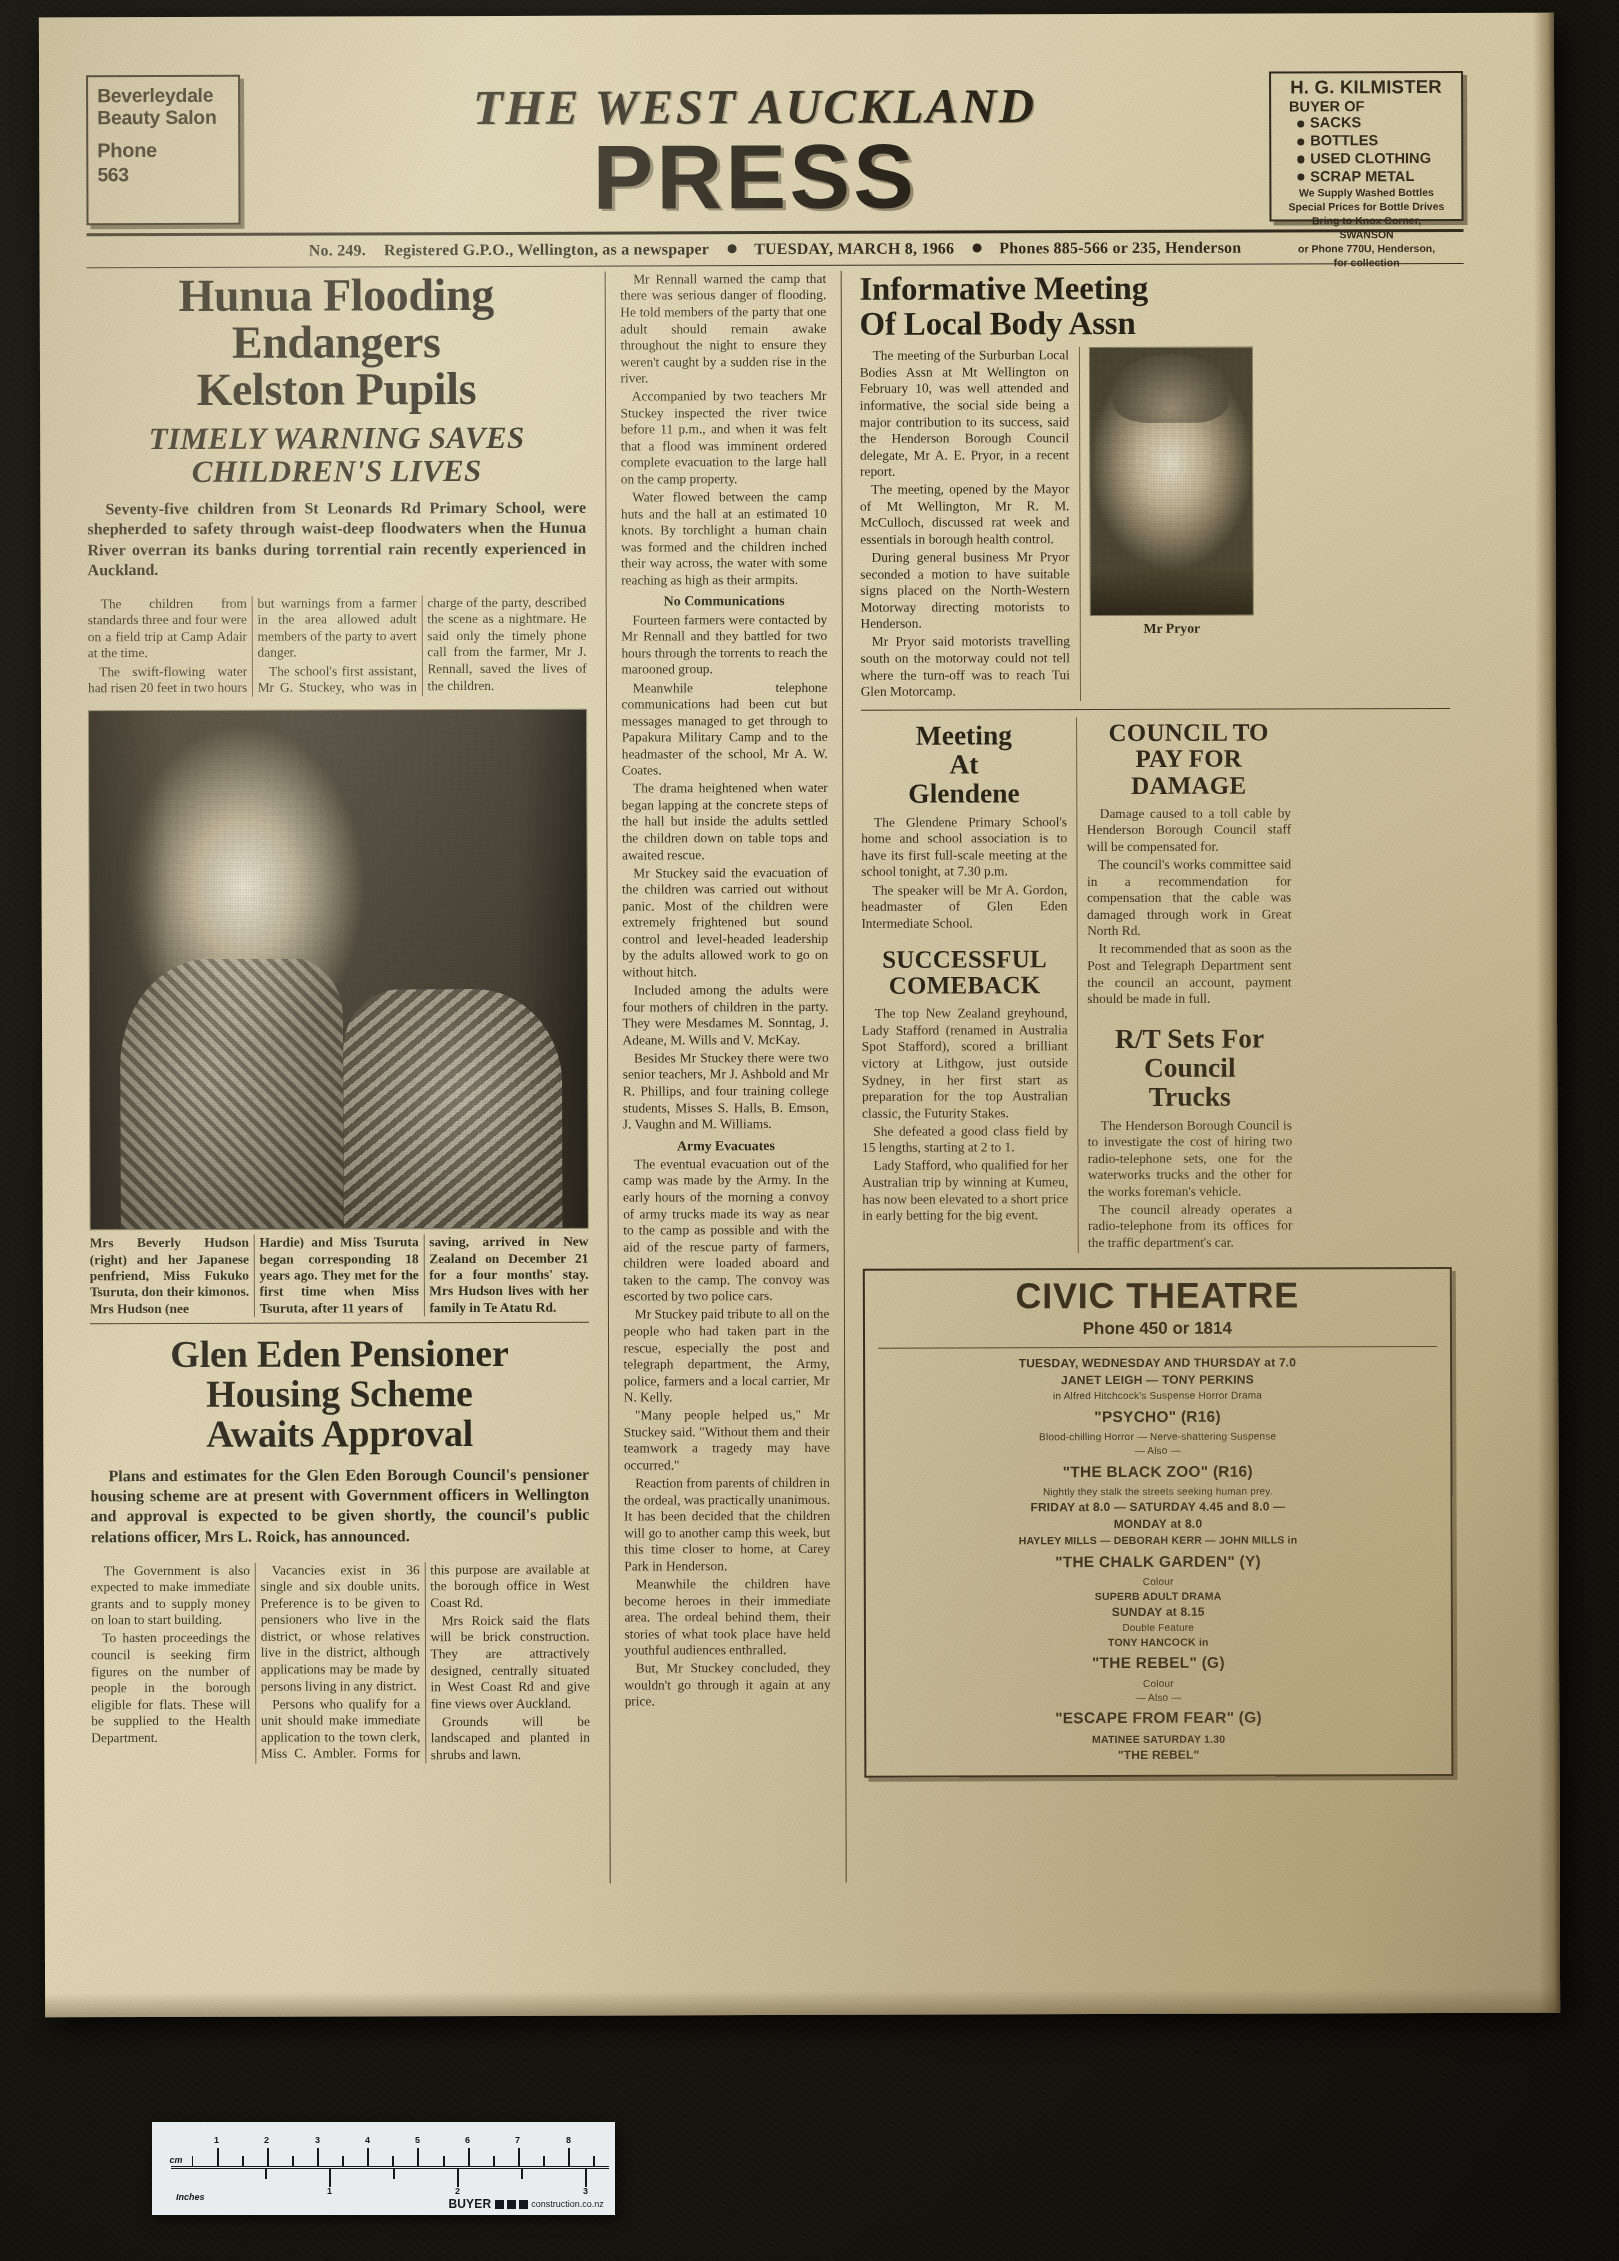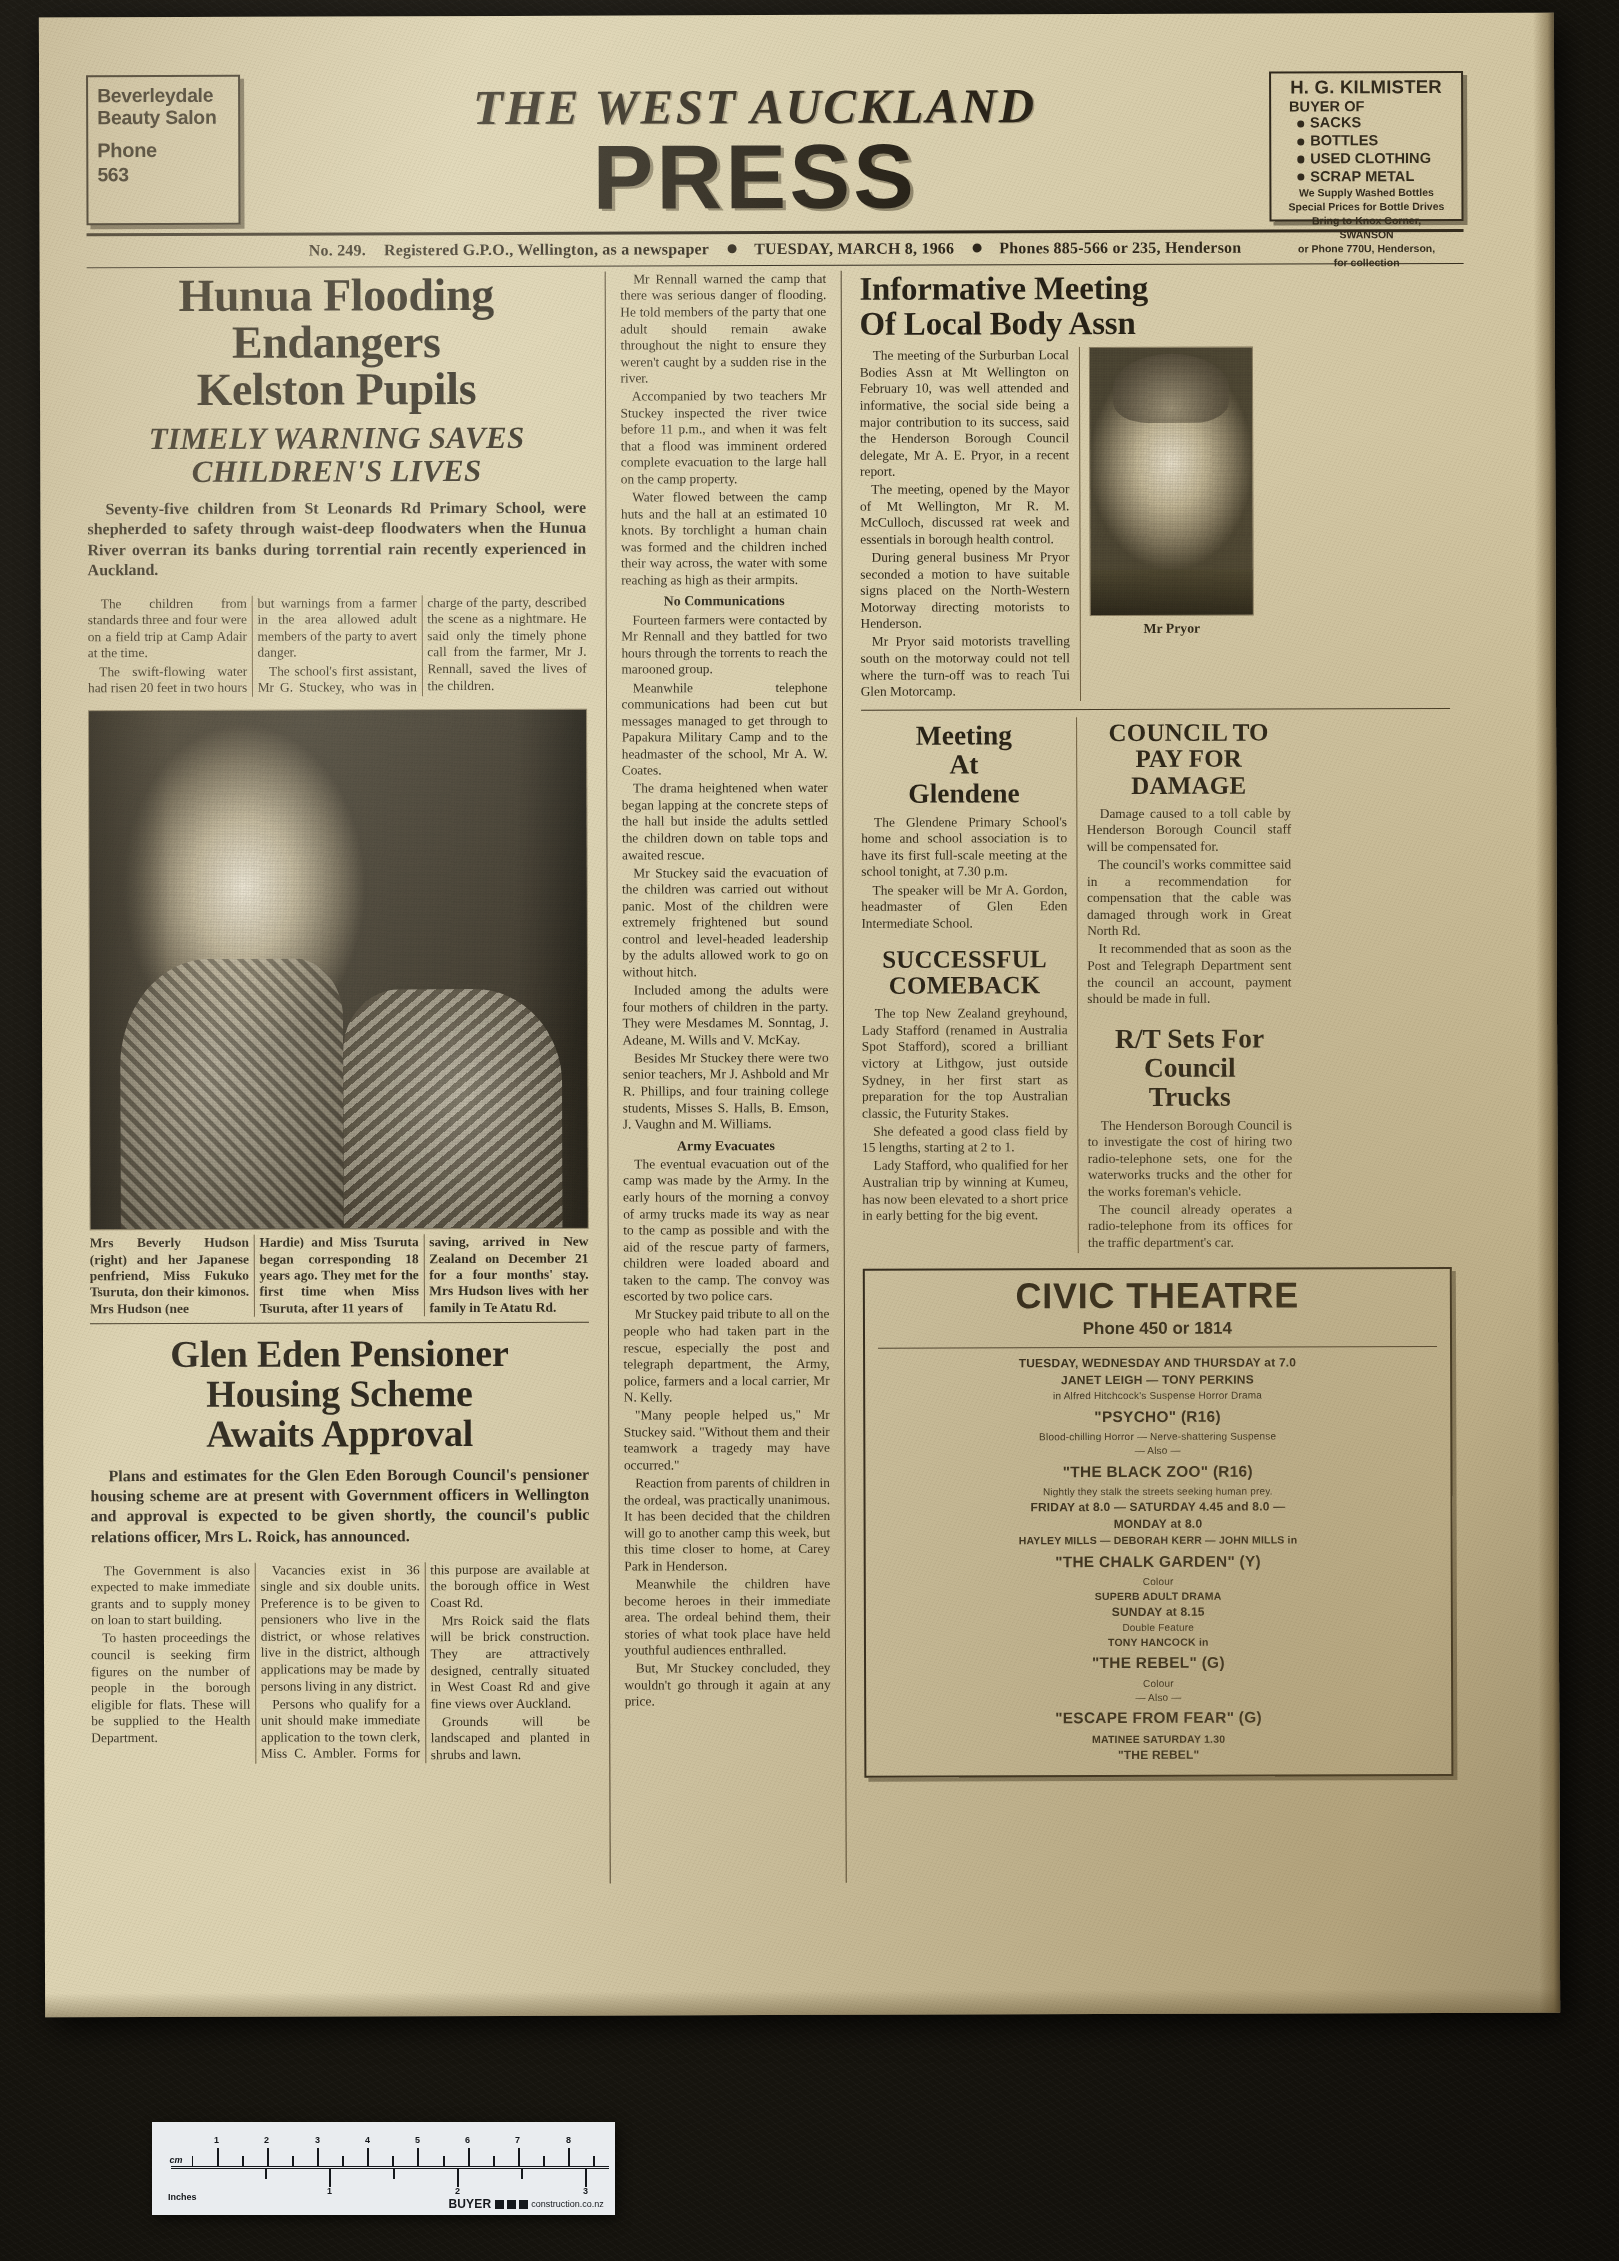--- a/index.html
+++ b/index.html
@@ -465,21 +465,21 @@
       </div>
     </div>
   </div>
 </div>
 
 <div class="ruler-wrap">
   <div class="ruler-inner">
     <div class="rlabel" style="left:1.6px;top:26px;font-style:italic;">cm</div>
     <div class="rbase" style="top:37px;"></div>
     <div class="rbase" style="top:39px;height:0.8px;"></div>
-    <div class="rlabel" style="left:0;top:63px;">Inches</div>
+    <div class="rlabel" style="left:8px;top:63px;font-style:italic;">Inches</div>
 
     <div class="tick" style="left:49px;top:19.4px;height:18px;"></div>
     <div class="rlabel" style="left:46px;top:6.5px;">1</div>
     <div class="tick" style="left:99px;top:19.4px;height:18px;"></div>
     <div class="rlabel" style="left:96px;top:6.5px;">2</div>
     <div class="tick" style="left:149px;top:19.4px;height:18px;"></div>
     <div class="rlabel" style="left:147px;top:6.5px;">3</div>
     <div class="tick" style="left:199px;top:19.4px;height:18px;"></div>
     <div class="rlabel" style="left:197px;top:6.5px;">4</div>
     <div class="tick" style="left:249px;top:19.4px;height:18px;"></div>

